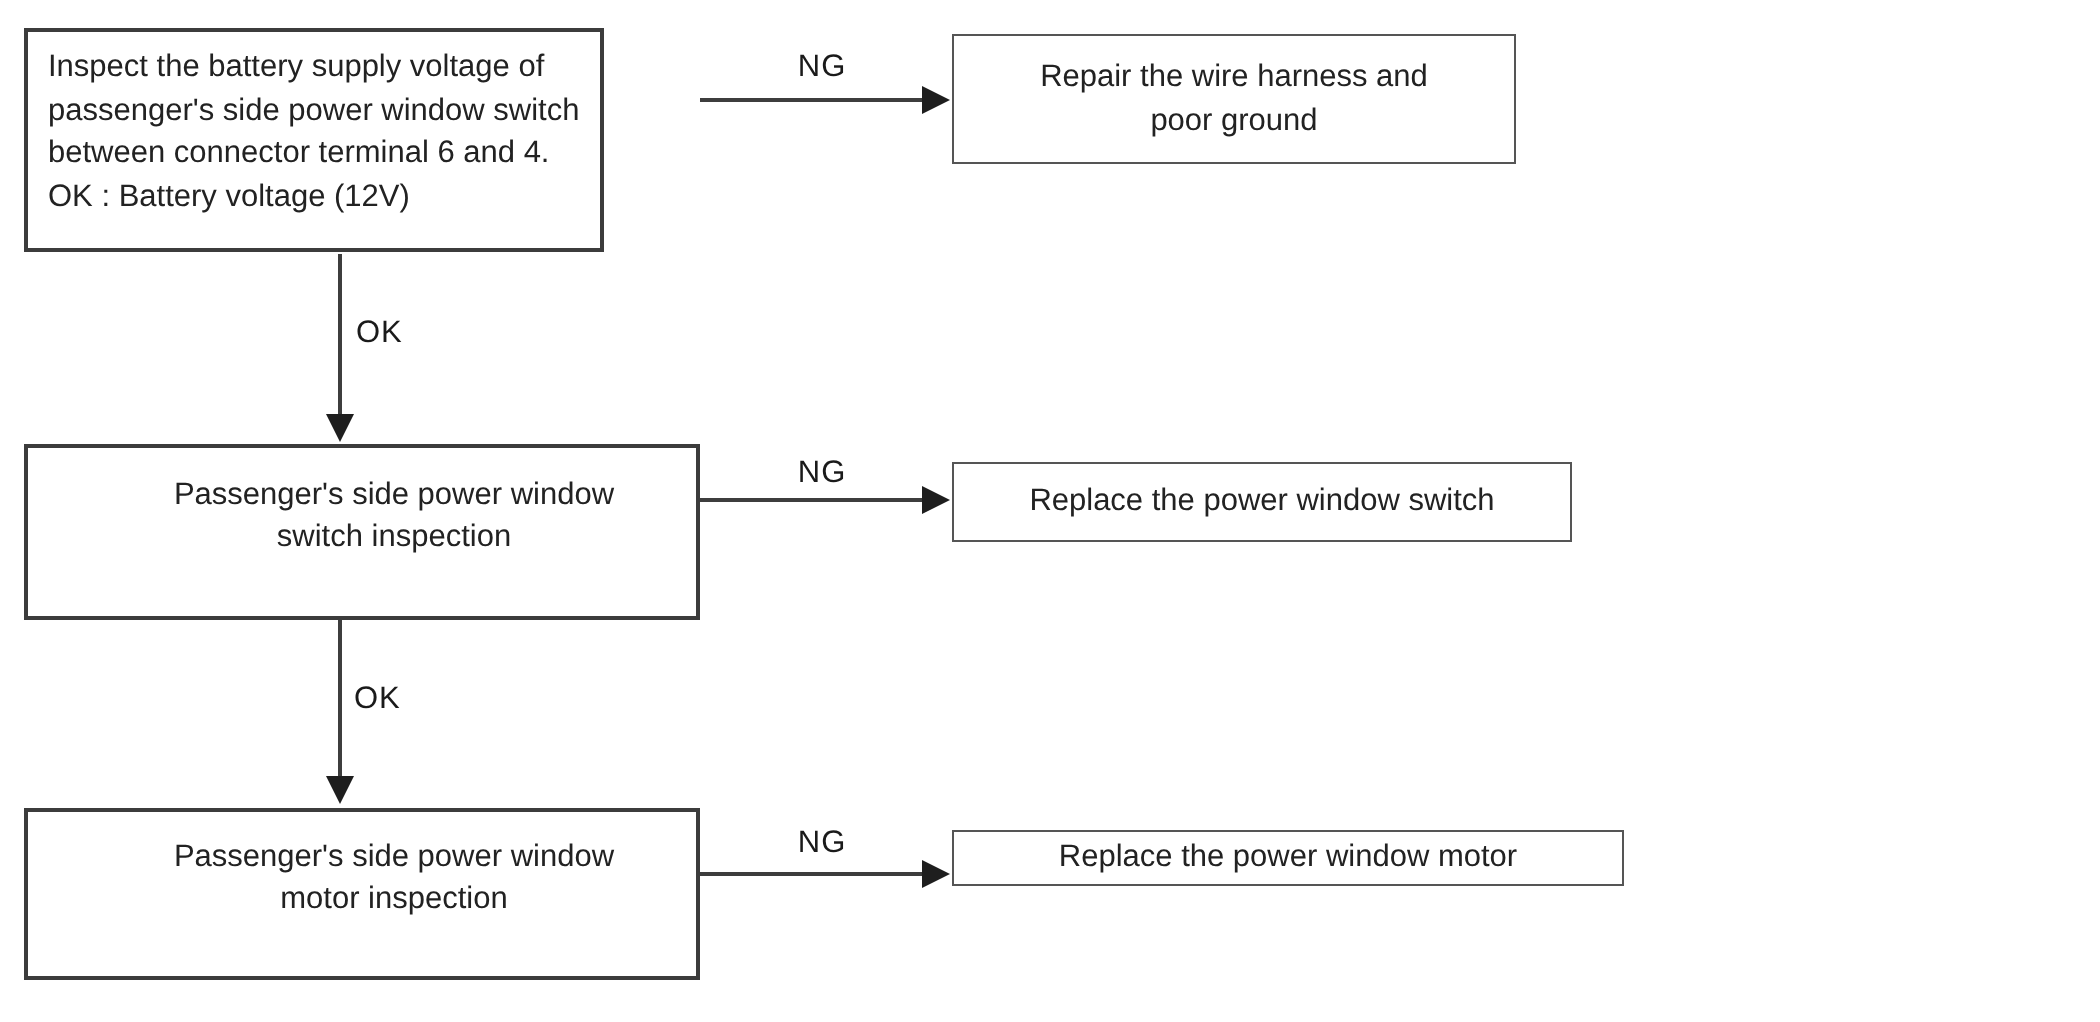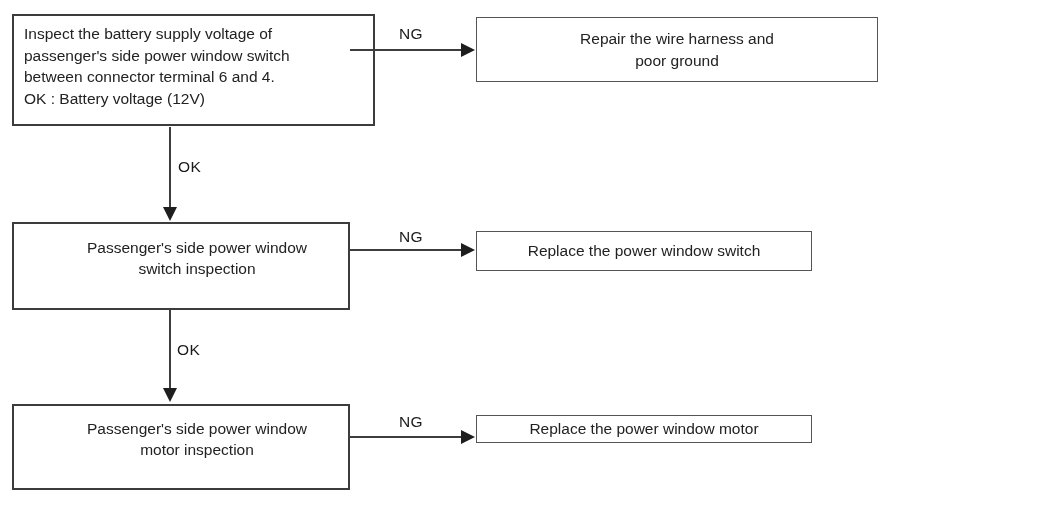--- a/index.html
+++ b/index.html
@@ -72,44 +72,44 @@
     font-size: 15.5px;
     color: #1a1a1a;
     letter-spacing: 0.5px;
   }
 </style>
 </head>
 <body>
 
 <div class="canvas">
 
-  <div class="box step left-text" style="left:12px; top:14px; width:363px; height:112px;">Inspect the battery supply voltage of
+  <div class="box step left-text" style="left:12px; top:14px; width:290px; height:112px;">Inspect the battery supply voltage of
 passenger's side power window switch
 between connector terminal 6 and 4.
 OK : Battery voltage (12V)</div>
 
   <div class="hline" style="left:350px; top:49px; width:112px;"></div>
   <div class="arrowhead-right" style="left:461px; top:43px;"></div>
   <div class="flow-label" style="left:386px; top:25px; width:50px; text-align:center;">NG</div>
 
-  <div class="box outcome center-text" style="left:476px; top:17px; width:402px; height:65px;">Repair the wire harness and
+  <div class="box outcome center-text" style="left:476px; top:17px; width:282px; height:65px;">Repair the wire harness and
 poor ground</div>
 
   <div class="vline" style="left:169px; top:127px; height:81px;"></div>
   <div class="arrowhead-down" style="left:163px; top:207px;"></div>
   <div class="flow-label" style="left:178px; top:158px;">OK</div>
 
   <div class="box step center-text nudge-up" style="left:12px; top:222px; width:338px; height:88px;">Passenger's side power window
 switch inspection</div>
 
   <div class="hline" style="left:350px; top:249px; width:112px;"></div>
   <div class="arrowhead-right" style="left:461px; top:243px;"></div>
   <div class="flow-label" style="left:386px; top:228px; width:50px; text-align:center;">NG</div>
 
-  <div class="box outcome center-text" style="left:476px; top:231px; width:336px; height:40px;">Replace the power window switch</div>
+  <div class="box outcome center-text" style="left:476px; top:231px; width:310px; height:40px;">Replace the power window switch</div>
 
   <div class="vline" style="left:169px; top:310px; height:79px;"></div>
   <div class="arrowhead-down" style="left:163px; top:388px;"></div>
   <div class="flow-label" style="left:177px; top:341px;">OK</div>
 
   <div class="box step center-text nudge-up" style="left:12px; top:404px; width:338px; height:86px;">Passenger's side power window
 motor inspection</div>
 
   <div class="hline" style="left:350px; top:436px; width:112px;"></div>
   <div class="arrowhead-right" style="left:461px; top:430px;"></div>

